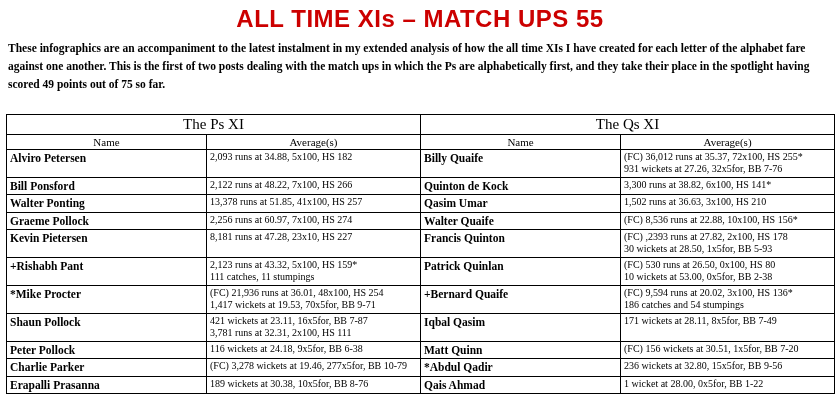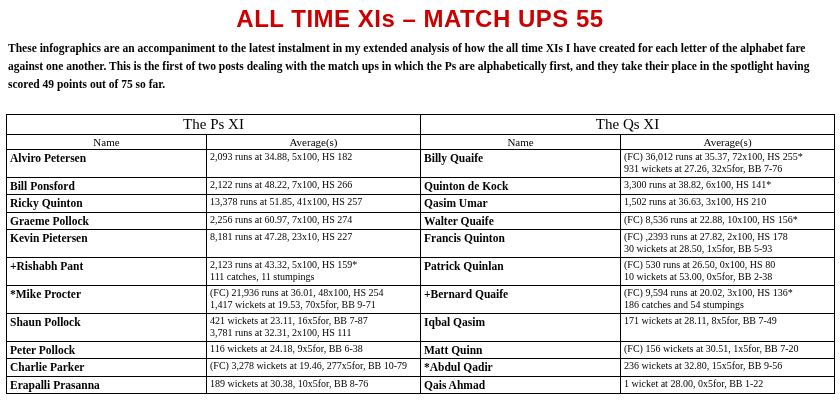--- a/index.html
+++ b/index.html
@@ -123,21 +123,21 @@
         <td class="name-cell">Billy Quaife</td>
         <td class="avg-cell"><span>(FC) 36,012 runs at 35.37, 72x100, HS 255*</span><span class="line2">931 wickets at 27.26, 32x5for, BB 7-76</span></td>
       </tr>
       <tr>
         <td class="name-cell">Bill Ponsford</td>
         <td class="avg-cell"><span>2,122 runs at 48.22, 7x100, HS 266</span><span class="line2"></span></td>
         <td class="name-cell">Quinton de Kock</td>
         <td class="avg-cell"><span>3,300 runs at 38.82, 6x100, HS 141*</span><span class="line2"></span></td>
       </tr>
       <tr>
-        <td class="name-cell">Ricky Quinton</td>
+        <td class="name-cell">Walter Ponting</td>
         <td class="avg-cell"><span>13,378 runs at 51.85, 41x100, HS 257</span><span class="line2"></span></td>
         <td class="name-cell">Qasim Umar</td>
         <td class="avg-cell"><span>1,502 runs at 36.63, 3x100, HS 210</span><span class="line2"></span></td>
       </tr>
       <tr>
         <td class="name-cell">Graeme Pollock</td>
         <td class="avg-cell"><span>2,256 runs at 60.97, 7x100, HS 274</span><span class="line2"></span></td>
         <td class="name-cell">Walter Quaife</td>
         <td class="avg-cell"><span>(FC) 8,536 runs at 22.88, 10x100, HS 156*</span><span class="line2"></span></td>
       </tr>

